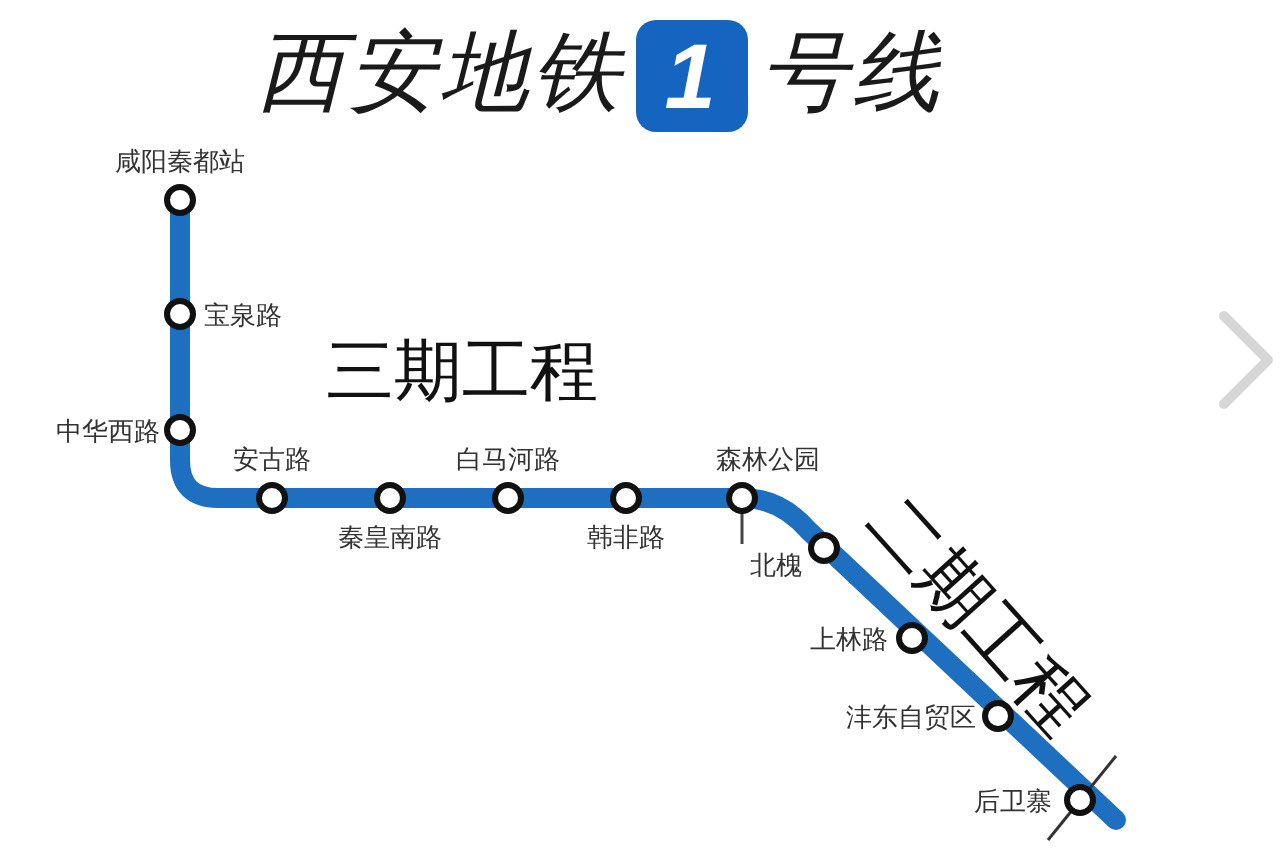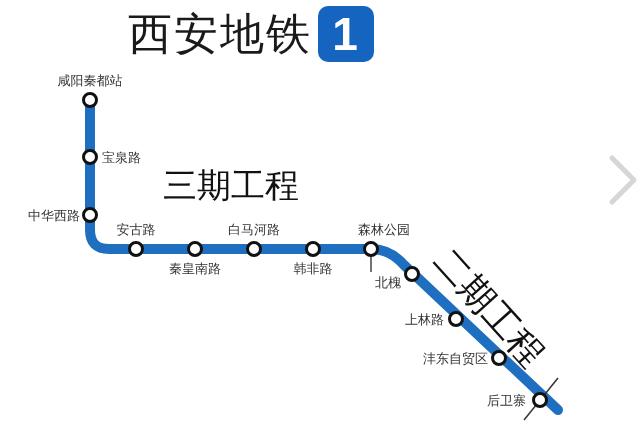--- a/index.html
+++ b/index.html
@@ -3,22 +3,22 @@
   <meta charset="utf-8">
   <style>
     html, body { margin: 0; padding: 0; }
     body {
       width: 640px; height: 426px; overflow: hidden;
       background: #ffffff; position: relative;
       font-family: "DejaVu Sans", sans-serif;
     }
     .title {
       position: absolute; left: 128px; top: 2px; height: 64px;
-      display: flex; align-items: center;
-      font-size: 44px; color: #1a1a1a; letter-spacing: 2px;
+      display: flex; align-items: flex-end;
+      font-size: 44px; color: #1a1a1a; letter-spacing: 2px; font-style: italic;
     }
     .title .badge {
       display: inline-flex; align-items: center; justify-content: center;
       width: 56px; height: 56px; border-radius: 10px;
       background: #1565c0; color: #fff; font-weight: bold;
       font-family: "Liberation Sans", sans-serif; font-size: 46px;
       margin: 0 6px;
     }
     svg.map { position: absolute; left: 0; top: 0; }
     .st-label { font-size: 13px; fill: #333; }
@@ -27,20 +27,21 @@
       position: absolute; left: 604px; top: 152px; width: 36px; height: 56px;
       cursor: pointer;
     }
   </style>
 </head>
 <body>
 
 <div class="title">
   <span>西安地铁</span>
   <span class="badge">1</span>
+  <span>号线</span>
 </div>
 
 <svg class="map" width="640" height="426" viewBox="0 0 640 426">
 
   <path d="M90 100 L90 230 Q90 249 109 249 L371 249 Q390 249 404 265 L558 410" fill="none" stroke="#1f6fc0" stroke-width="10" stroke-linecap="round"></path>
 
   <line x1="371" y1="249" x2="371" y2="272" stroke="#444" stroke-width="1.5"></line>
   <line x1="524" y1="420" x2="558" y2="378" stroke="#333" stroke-width="1.5"></line>
 
   <g>

